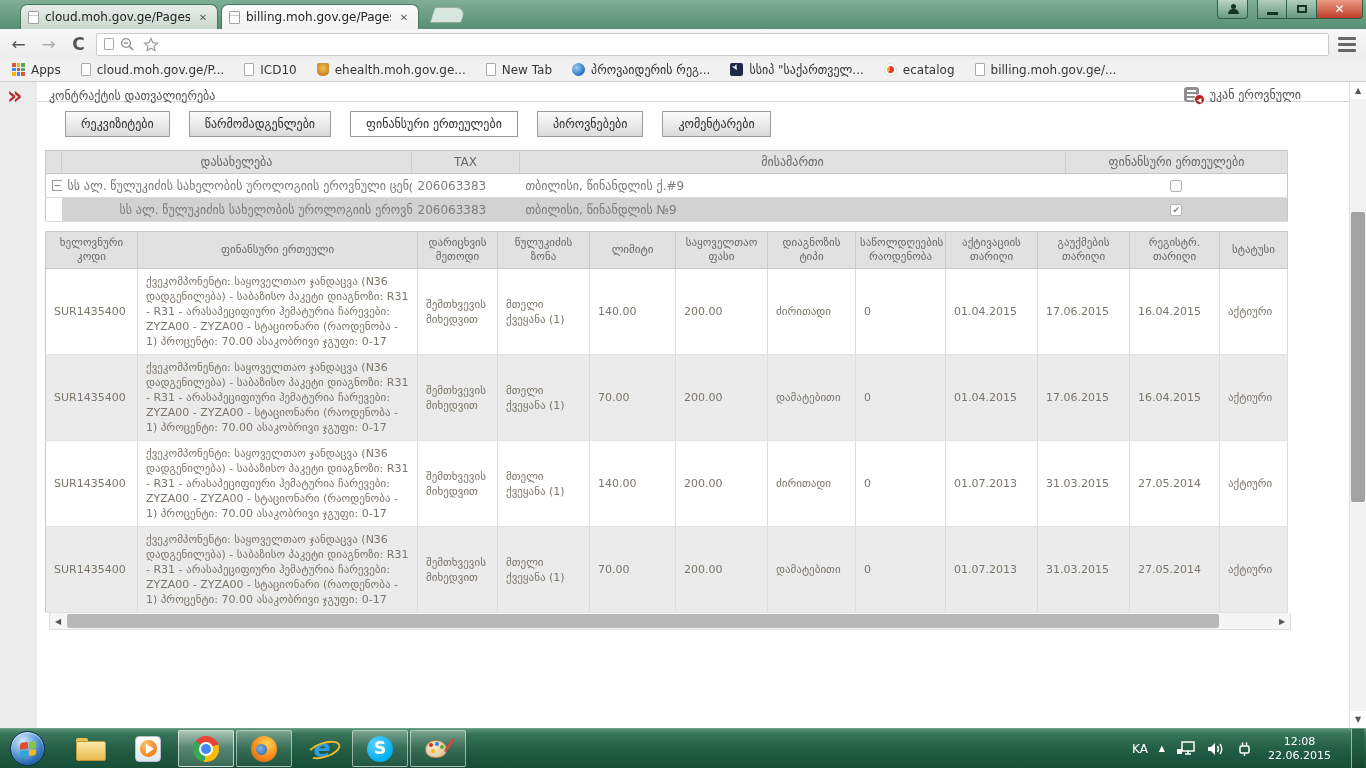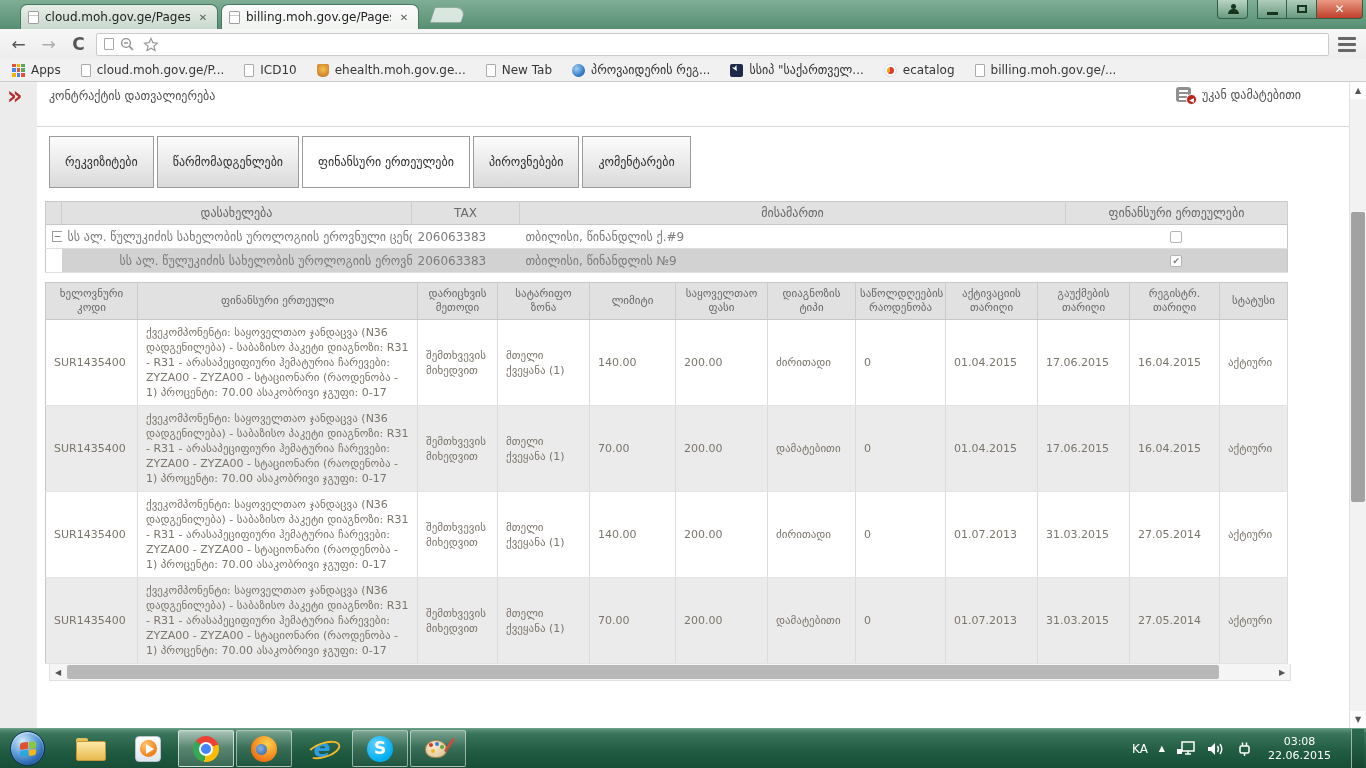--- a/index.html
+++ b/index.html
@@ -50,21 +50,21 @@
   .page-ic { width:10px; height:12px; border:1px solid #a7a7a7; background:#fff; border-radius:1px; flex:none;}
   .url { font-size:13px; color:#9a9a9a; white-space:nowrap; overflow:hidden; flex:1; }
   .url b { color:#262626; font-weight:bold; }
   .omni-icons { display:flex; align-items:center; gap:8px; flex:none; color:#8f8f8f; }
   .menu-btn { width:26px; height:20px; display:flex; flex-direction:column; justify-content:center; gap:3px; padding:0 4px; }
   .menu-btn i { display:block; height:3px; background:#676767; border-radius:1px; }
 
   .bookmarksbar { position:absolute; top:59px; left:0; width:1366px; height:23px; background:#f1f1f1;
     border-bottom:1px solid #cdcdcd; display:flex; align-items:center; padding:0 12px; gap:20px;
     font-size:12px; color:#363636; }
-  .bm { display:flex; align-items:center; gap:6px; white-space:nowrap; }
+  .bm { display:flex; gap:6px; white-space:nowrap; }
   .bm-ic { width:12px; height:13px; flex:none; position:relative; }
   .bm-ic.page-icon { width:10px; border:1px solid #ababab; background:#fff; border-radius:1px; }
   .bm-ic.apps-grid-icon { width:13px; height:13px; display:grid; grid-template-columns:repeat(3,1fr); gap:1px; }
   .bm-ic.apps-grid-icon i:nth-child(1){background:#e25241}.bm-ic.apps-grid-icon i:nth-child(2){background:#f4b400}
   .bm-ic.apps-grid-icon i:nth-child(3){background:#58a55c}.bm-ic.apps-grid-icon i:nth-child(4){background:#4688f1}
   .bm-ic.apps-grid-icon i:nth-child(5){background:#e25241}.bm-ic.apps-grid-icon i:nth-child(6){background:#58a55c}
   .bm-ic.apps-grid-icon i:nth-child(7){background:#f4b400}.bm-ic.apps-grid-icon i:nth-child(8){background:#4688f1}
   .bm-ic.apps-grid-icon i:nth-child(9){background:#e25241}
   .bm-ic.crest-icon { background:radial-gradient(circle at 50% 40%, #f3c24c, #c06a22); border-radius:2px 2px 5px 5px; }
   .bm-ic.blue-globe-icon { width:13px; height:13px; border-radius:50%;
@@ -79,34 +79,34 @@
   .page { position:absolute; top:82px; left:0; width:1366px; height:646px; background:#fff; }
   .left-strip { position:absolute; left:0; top:0; width:37px; height:646px; background:#ececec; }
   .chevrons { position:absolute; left:7px; top:0px; color:#b22f2f; font-size:24px; font-weight:bold; }
   .vscroll { position:absolute; right:0; top:0; width:17px; height:646px; background:#f2f2f2; border-left:1px solid #e2e2e2; }
   .vs-btn { position:absolute; left:0; width:16px; height:17px; background:#fdfdfd; color:#555;
     font-size:8px; display:flex; align-items:center; justify-content:center; }
   .vs-btn.up { top:0; } .vs-btn.down { bottom:0; }
   .vthumb { position:absolute; left:1px; top:130px; width:14px; height:290px; background:#a2a2a2; border-radius:2px; }
 
   .page-inner { position:absolute; left:37px; top:0; width:1312px; height:646px; }
-  .header-row { height:45px; border-bottom:1px solid #d8d8d8; position:relative; }
+  .header-row { height:20px; border-bottom:1px solid #d8d8d8; position:relative; }
   .page-title { position:absolute; left:12px; top:7px; font-size:12px; color:#555; }
   .back-link { position:absolute; right:42px; top:3px; display:flex; align-items:center; gap:7px;
     font-size:12px; color:#555; padding:2px 6px; }
 
   .ic-doc-badge { position:relative; width:19px; height:16px; flex:none; }
   .ic-doc-badge .doc { position:absolute; left:0; top:0; width:15px; height:15px; background:#8f8f8f; border-radius:3px; }
   .ic-doc-badge .doc::before { content:""; position:absolute; left:3px; top:3px; width:9px; height:2px; background:#fff; box-shadow:0 4px 0 #fff, 0 8px 0 #fff; }
   .ic-doc-badge .badge { position:absolute; right:-2px; bottom:-2px; width:11px; height:11px; border-radius:50%;
     background:#b7281e; border:1px solid #fff; color:#fff; font-size:6px; line-height:9px; text-align:center; }
 
   .page-tabs { margin:9px 0 0 12px; display:flex; gap:3px; }
-  .ptab { border:1px solid #9b9b9b; background:linear-gradient(#fcfcfc,#dadada); padding:18px 15px;
-    font-size:12px; color:#333; white-space:nowrap; }
+  .ptab { border:1px solid #9b9b9b; background:linear-gradient(#fcfcfc,#dadada); padding:5px 15px;
+    font-size:12px; color:#333; white-space:nowrap;margin-left:16px; }
   .ptab.active { background:#fff; }
 
   table.grid { border-collapse:collapse; table-layout:fixed;margin-left:8px; }
   .org-table { margin:13px 0 0 12px; width:1242px; border:1px solid #c7c7c7; font-size:12px; color:#7d7d7d; }
   .org-table th { background:#e1e1e1; color:#6a6a6a; font-weight:normal; font-size:12px; height:23px;
     border-right:1px solid #cecece; border-bottom:1px solid #c7c7c7; text-align:center; }
   .org-table td { height:24px; padding:2px 6px; border-bottom:1px solid #dedede; overflow:hidden; white-space:nowrap; }
   .org-table tr.child td { background:#d2d2d2; }
   .org-table tr.child td.expander-cell { background:#fff; }
   .org-table td.center { text-align:center; }
@@ -308,21 +308,21 @@
   </div>
 
   <div class="page-inner">
     <div class="header-row">
       <div class="page-title">კონტრაქტის დათვალიერება</div>
       <div class="back-link">
         <span class="ic-doc-badge">
             <span class="doc"></span>
             <span class="badge">◀</span>
           </span>
-        <span>უკან დამატებითი</span>
+        <span>უკან ეროვნული</span>
       </div>
     </div>
 
     <div class="page-tabs" id="page-tabs">
         <div class="ptab">რეკვიზიტები</div>
         <div class="ptab">წარმომადგენლები</div>
         <div class="ptab active">ფინანსური ერთეულები</div>
         <div class="ptab">პიროვნებები</div>
         <div class="ptab">კომენტარები</div>
       </div>
@@ -382,21 +382,21 @@
           <col style="width:92px">
           <col style="width:92px">
           <col style="width:90px">
           <col style="width:68px">
         </colgroup>
       <thead>
           <tr id="fin-head">
             <th>ხელოვნური კოდი</th>
             <th>ფინანსური ერთეული</th>
             <th>დარიცხვის მეთოდი</th>
-            <th>სატარიფო ზონა</th>
+            <th>წულუკიძის ზონა</th>
             <th>ლიმიტი</th>
             <th>საყოველთაო ფასი</th>
             <th>დიაგნოზის ტიპი</th>
             <th>საწოლდღეების რაოდენობა</th>
             <th>აქტივაციის თარიღი</th>
             <th>გაუქმების თარიღი</th>
             <th>რეგისტრ. თარიღი</th>
             <th>სტატუსი</th>
           </tr>
         </thead>
@@ -529,18 +529,18 @@
       <path d="M10.5 5 q2 3 0 6" stroke="#fff" stroke-width="1.4" fill="none"></path>
       <path d="M13 3 q3.5 5 0 10" stroke="#fff" stroke-width="1.4" fill="none"></path>
     </svg>
     <svg width="17" height="16" viewBox="0 0 17 16">
       <rect x="4" y="5" width="9" height="7" rx="1.5" fill="none" stroke="#fff" stroke-width="1.5"></rect>
       <line x1="6.5" y1="1.5" x2="6.5" y2="5" stroke="#fff" stroke-width="1.5"></line>
       <line x1="10.5" y1="1.5" x2="10.5" y2="5" stroke="#fff" stroke-width="1.5"></line>
       <line x1="8.5" y1="12" x2="8.5" y2="15" stroke="#fff" stroke-width="1.5"></line>
     </svg>
     <div class="clock">
-      <div>03:08</div>
+      <div>12:08</div>
       <div>22.06.2015</div>
     </div>
     <div class="show-desktop"></div>
   </div>
 </div>
 
 </body></html>

